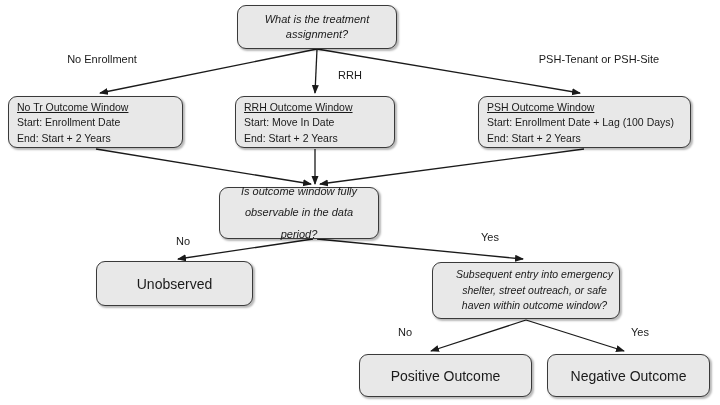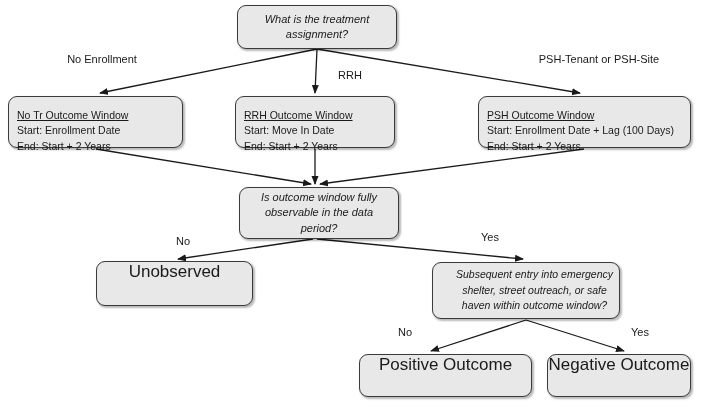--- a/index.html
+++ b/index.html
@@ -34,31 +34,32 @@
     justify-content: center;
     text-align: center;
     font-size: 11px;
     line-height: 15.5px;
     font-style: italic;
   }
   .q span { display: block; }
   .info {
     font-size: 10.5px;
     line-height: 15.3px;
-    padding: 11px 8px;
+    padding: 3px 8px;
     text-align: left;
     white-space: nowrap;
   }
   .info .title { display: block; text-decoration: underline; }
   .info .line { display: block; }
   .terminal {
     display: flex;
+    align-items: center;
     justify-content: center;
     text-align: center;
-    font-size: 17px;
+    font-size: 14px;
   }
   .edge-label {
     position: absolute;
     transform: translateX(-50%);
     font-size: 11px;
     line-height: 13px;
     white-space: nowrap;
     color: #1a1a1a;
     z-index: 3;
   }
@@ -106,21 +107,21 @@
     <span class="line">Start: Move In Date</span>
     <span class="line">End: Start + 2 Years</span>
   </div>
 
   <div class="node info" style="left:478px; top:96px; width:213px; height:52px;">
     <span class="title">PSH Outcome Window</span>
     <span class="line">Start: Enrollment Date + Lag (100 Days)</span>
     <span class="line">End: Start + 2 Years</span>
   </div>
 
-  <div class="node q" style="left:239px; top:187px; width:160px; height:52px;">
+  <div class="node q" style="left:219px; top:187px; width:160px; height:52px;gap:6px;">
     <span>Is outcome window fully</span>
     <span>observable in the data</span>
     <span>period?</span>
   </div>
 
   <div class="edge-label" style="left:183px; top:235px;">No</div>
   <div class="edge-label" style="left:490px; top:231px;">Yes</div>
 
   <div class="node terminal" style="left:96px; top:261px; width:157px; height:45px;">
     <span>Unobserved</span>
@@ -132,17 +133,17 @@
     <span>haven within outcome window?</span>
   </div>
 
   <div class="edge-label" style="left:405px; top:326px;">No</div>
   <div class="edge-label" style="left:640px; top:326px;">Yes</div>
 
   <div class="node terminal" style="left:359px; top:354px; width:173px; height:43px;">
     <span>Positive Outcome</span>
   </div>
 
-  <div class="node terminal" style="left:547px; top:354px; width:144px; height:43px;">
+  <div class="node terminal" style="left:547px; top:354px; width:163px; height:43px;">
     <span>Negative Outcome</span>
   </div>
 
 </div>
 
 </body></html>

